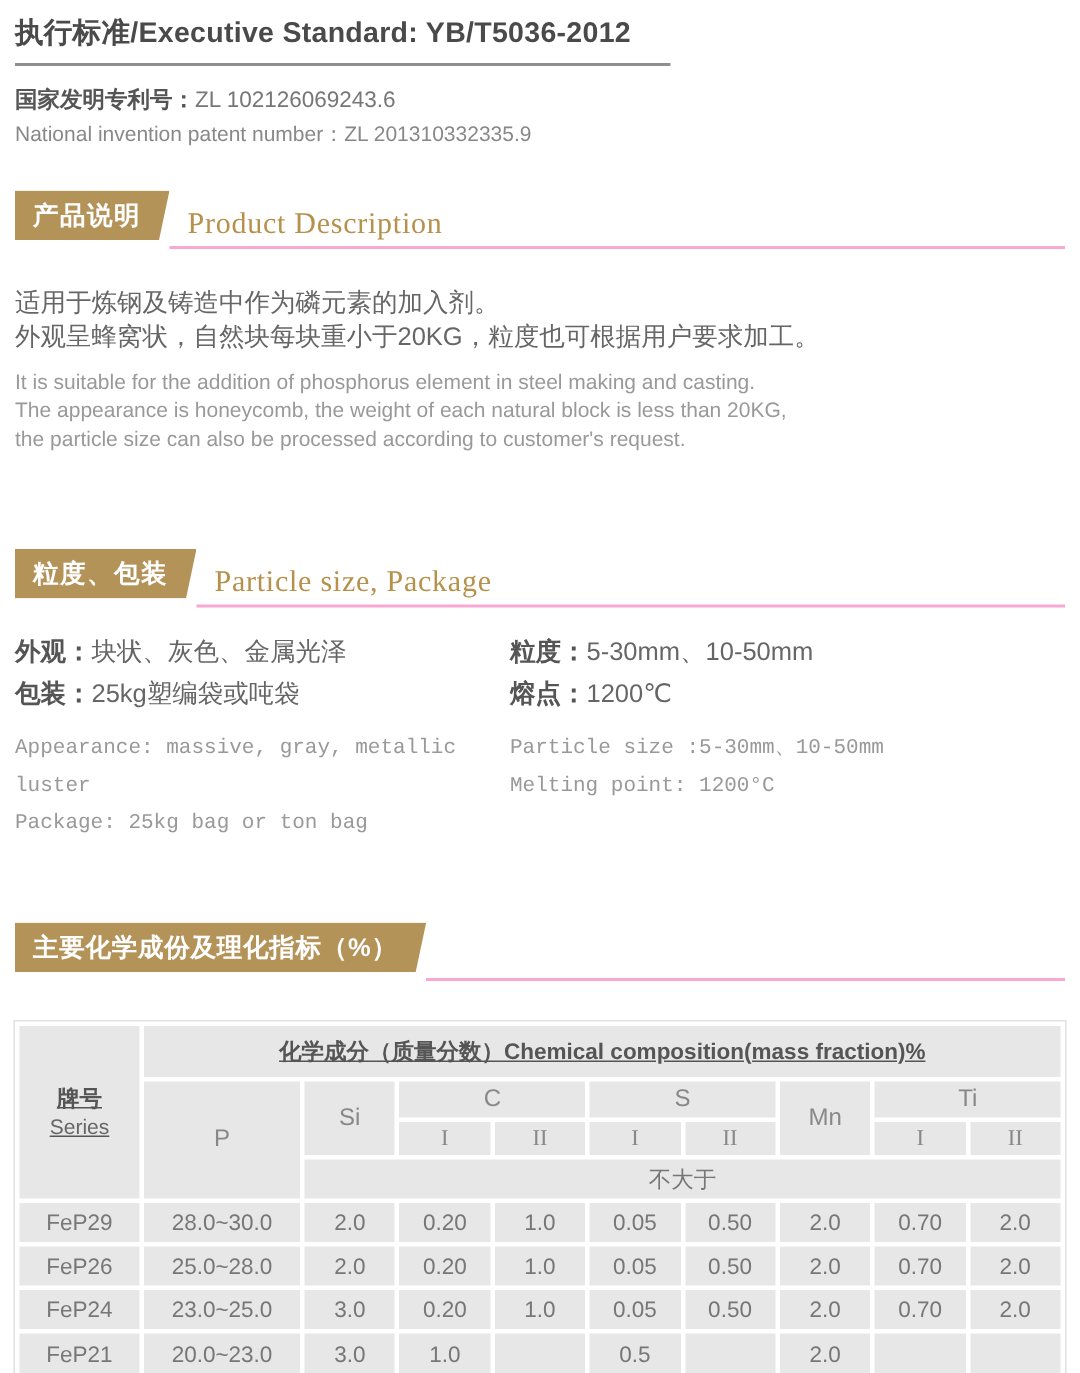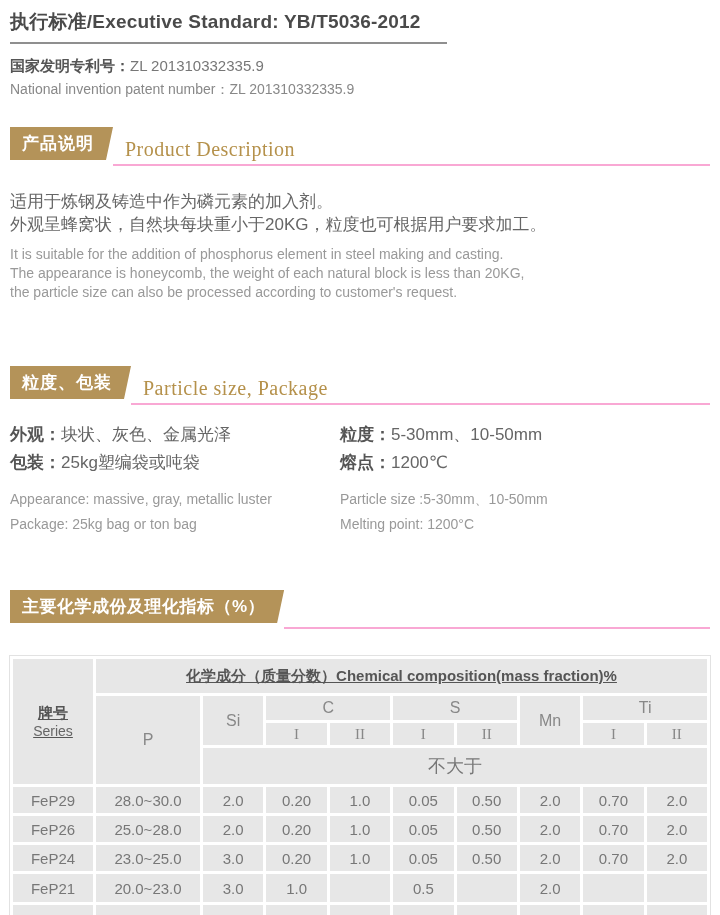--- a/index.html
+++ b/index.html
@@ -57,21 +57,21 @@
   
   .sec-product { margin-top: 28px; }
   .desc-cn { margin: 24px 10px 0 10px; font-size: 17px; line-height: 23px; color: #666; }
   .desc-en { margin: 9px 10px 0 10px; font-size: 14px; line-height: 19px; color: #999; }
 
   
   .sec-particle { margin-top: 64px; }
   .specs { margin: 16px 10px 0 10px; display: grid; grid-template-columns: 330px 1fr; }
   .spec-cn-line { font-size: 17px; line-height: 28px; color: #666; }
   .spec-cn-line .lbl { font-weight: bold; color: #555; }
-  .spec-en-block { margin-top: 10px; }
+  .spec-en-block { margin-top: 10px; font-family: Liberation Mono, monospace; }
   .spec-en-line { font-size: 14px; line-height: 25px; color: #999; }
 
   
   .sec-comp { margin-top: 53px; }
   .sec-comp .badge { letter-spacing: .5px; }
 
   
   .tablewrap { margin: 26px 9px 0 9px; border: 1px solid #e2e2e2; background: #fff; }
   table {
     width: 100%;
@@ -86,36 +86,36 @@
     color: #777;
     overflow: hidden;
   }
   .hr1 td { height: 34px; font-size: 15px; font-weight: bold; color: #555; text-decoration: underline; }
   td.series-cell { font-weight: normal; }
   .series-cn { font-weight: bold; font-size: 15px; color: #555; line-height: 20px; }
   .series-en { font-size: 14px; color: #666; line-height: 17px; }
   .hr2 td { height: 24px; font-size: 16px; color: #888; }
   td.p-cell { font-size: 16px; color: #888; }
   .hr3 td { height: 22px; font-size: 15px; color: #888; font-family: "Liberation Serif", "DejaVu Serif", serif; }
-  .hr4 td { height: 36px; font-size: 18px; color: #777; }
+  .hr4 td { height: 26px; font-size: 15px; color: #777; }
   .dr td { height: 26px; font-size: 15px; color: #777; }
   .drb td { height: 28px; font-size: 15px; color: #777; }
 </style>
 </head>
 <body>
 
 <div class="page">
 
   <div class="top">
     <div class="title-rule">
       <div class="std-title">执行标准/Executive Standard: YB/T5036-2012</div>
     </div>
     <div class="patent">
       <div class="patent-cn">
-        <span class="lbl">国家发明专利号：</span><span>ZL 201310332335.9</span>
+        <span class="lbl">国家发明专利号：</span><span>ZL 102126069243.6</span>
       </div>
       <div class="patent-en">National invention patent number：ZL 201310332335.9</div>
     </div>
   </div>
 
   <div class="sec-product">
     <div class="sec-head">
       <div class="badge">产品说明</div>
       <div class="sec-rest">
         <span class="sec-en">Product Description</span>

